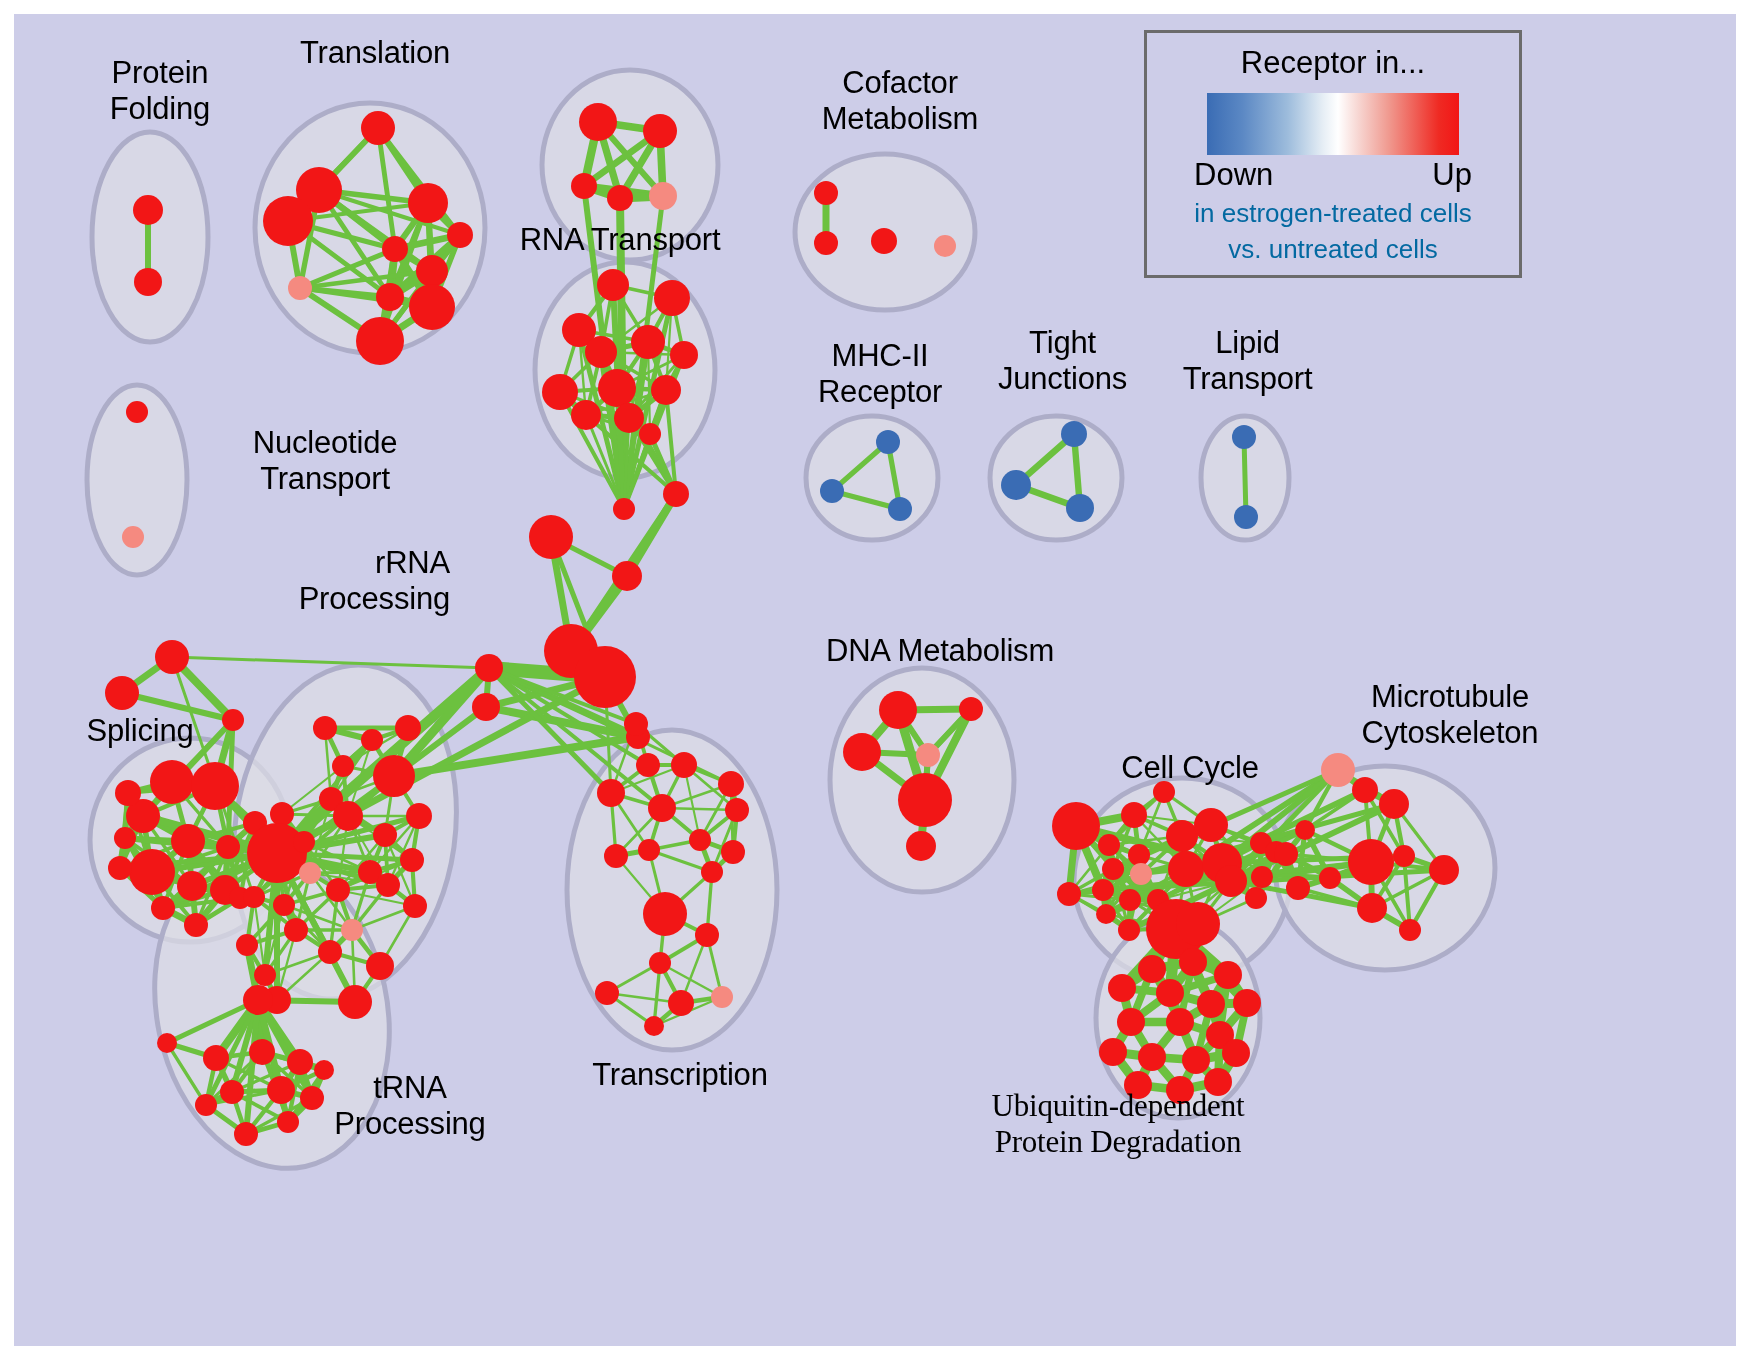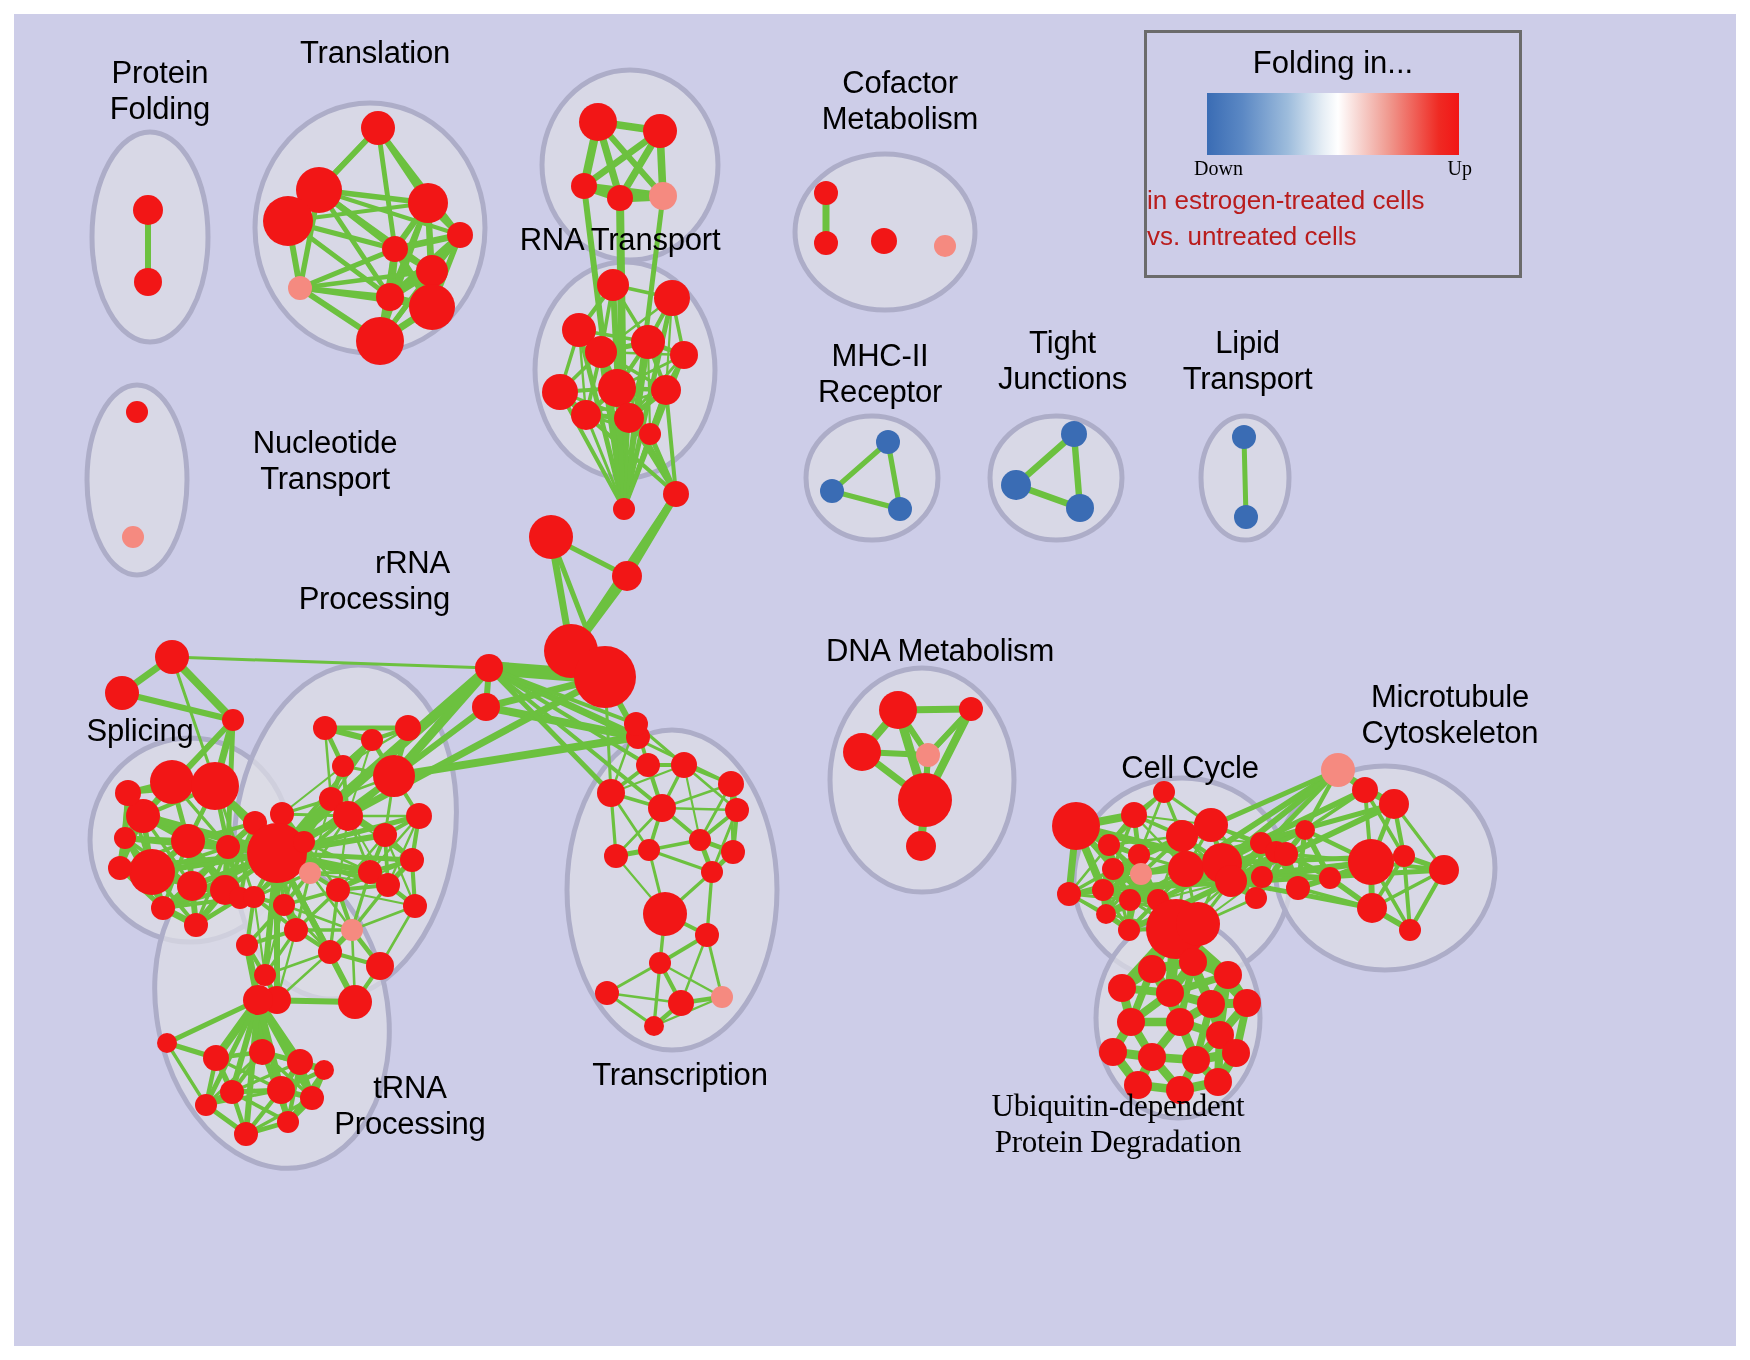--- a/index.html
+++ b/index.html
@@ -18,24 +18,24 @@
   #legend .lg-title{
     font-size:31px;text-align:center;color:#000;margin-top:12px;
     font-family:"Liberation Sans",sans-serif;
   }
   #legend .lg-bar{
     height:62px;margin:12px auto 0 auto;width:252px;
     background:linear-gradient(to right,#3a6cb4 0%,#5b88c4 14%,#9dbcdc 32%,#e6eef5 46%,#ffffff 52%,#f7d6d2 60%,#f09a90 72%,#ef2a23 92%,#f21616 100%);
   }
   #legend .lg-ends{
     display:flex;justify-content:space-between;width:278px;margin:2px auto 0 auto;
-    font-size:20px;color:#000;font-family:Liberation Serif, serif;
+    font-size:31px;color:#000;
   }
   #legend .lg-sub{
-    font-size:26px;text-align:left;color:#b91c1c;line-height:32px;margin-top:4px;
+    font-size:26px;text-align:center;color:#0369a1;line-height:32px;margin-top:4px;
   }
 </style>
 </head>
 <body>
 
 <div id="figure">
   <svg id="canvas" width="1750" height="1360" viewBox="0 0 1750 1360">
       <rect x="14" y="14" width="1722" height="1332" fill="#cdcde8"></rect>
       <g>
         <ellipse cx="150" cy="237" rx="58" ry="105" transform="rotate(0 150 237)" fill="#dcdce4" fill-opacity="0.72" stroke="#adadc8" stroke-width="5"></ellipse>
@@ -983,21 +983,21 @@
 Processing</div>
   <div class="label" style="left:555px; top:1057px;width:250px;">Transcription</div>
   <div class="label" style="left:790px; top:633px; width:300px;">DNA Metabolism</div>
   <div class="label" style="left:1075px;top:750px; width:230px;">Cell Cycle</div>
   <div class="label" style="left:1295px;top:660px; width:310px;margin-top:19px;">Microtubule
 Cytoskeleton</div>
   <div class="label" style="left:933px; top:1088px;width:370px;font-family:Liberation Serif, serif;">Ubiquitin-dependent
 Protein Degradation</div>
 
   <div id="legend" style="left:1144px;top:30px;width:378px;height:248px;">
-    <div class="lg-title">Folding in...</div>
+    <div class="lg-title">Receptor in...</div>
     <div class="lg-bar"></div>
     <div class="lg-ends">
       <span>Down</span>
       <span>Up</span>
     </div>
     <div class="lg-sub">in estrogen-treated cells</div>
     <div class="lg-sub">vs. untreated cells</div>
   </div>
 </div>
 

